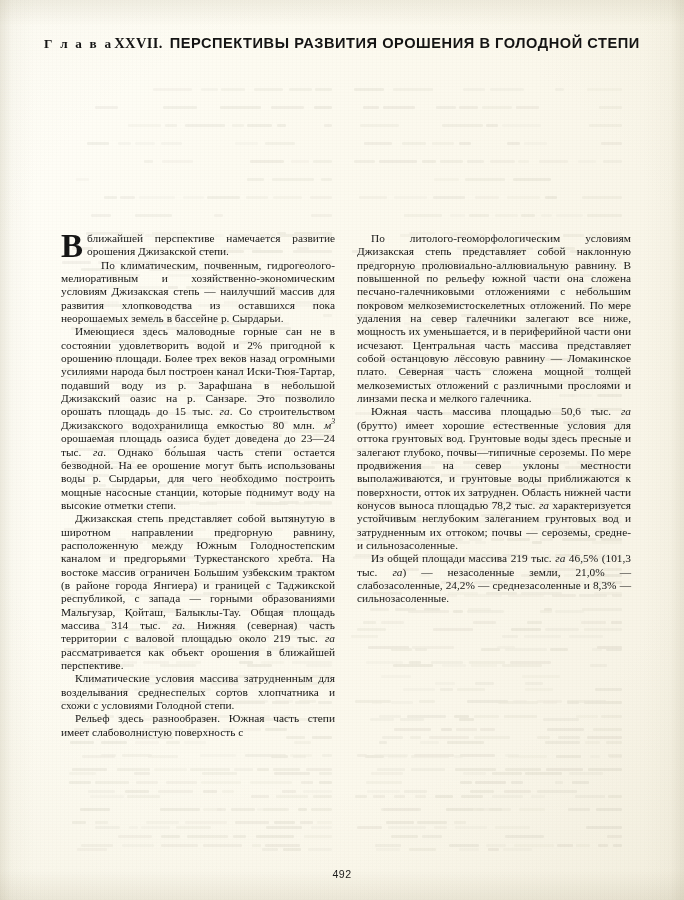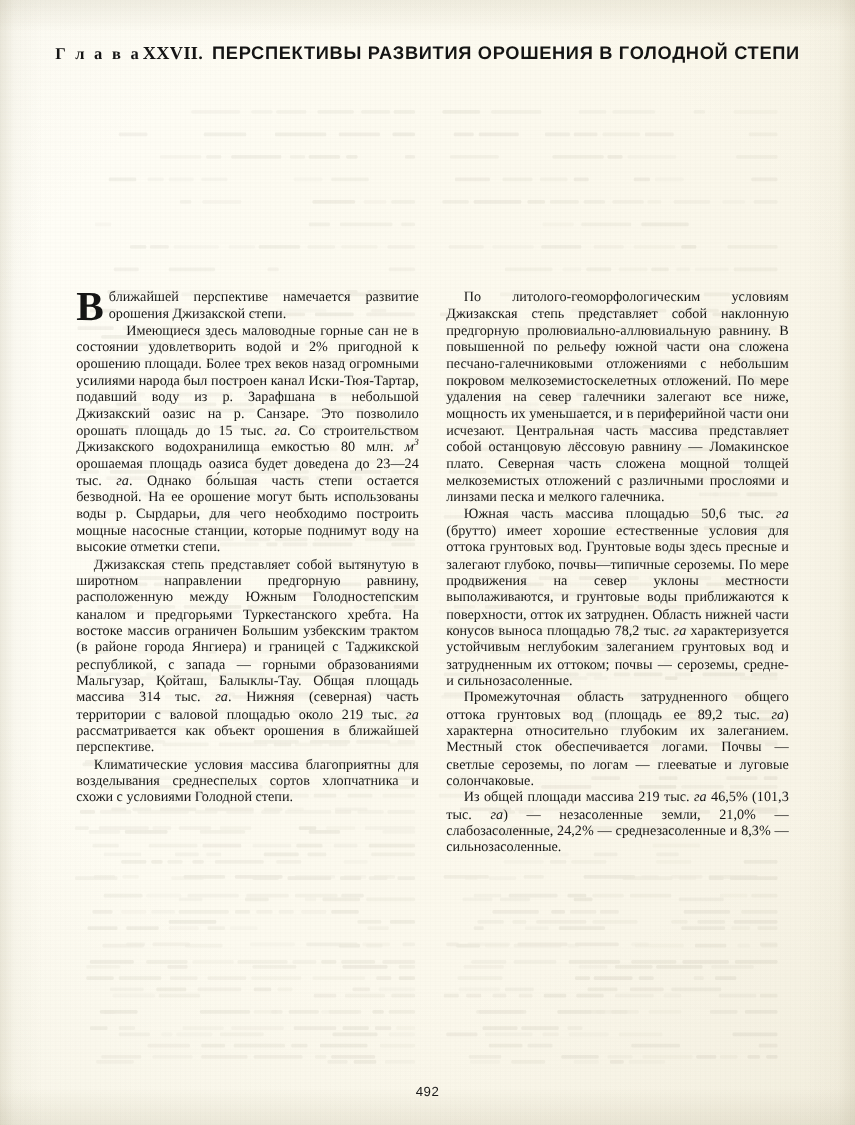--- a/index.html
+++ b/index.html
@@ -1235,28 +1235,29 @@
 
   <div class="content">
 
     <div class="chapter-head">
       <span class="glava">Г л а в а</span><span class="chapnum">XXVII.</span><span class="chaptitle">ПЕРСПЕКТИВЫ РАЗВИТИЯ ОРОШЕНИЯ В ГОЛОДНОЙ СТЕПИ</span>
     </div>
 
     <div class="columns">
       <div class="col" id="col-left">
           <p class="drop"><span class="dropcap">В</span>ближайшей перспективе намечается развитие орошения Джизакской степи.</p>
+          <p>По климатическим, почвенным, гидрогеолого-мелиоративным и хозяйственно-экономическим условиям Джизакская степь — наилучший массив для развития хлопководства из оставшихся пока неорошаемых земель в бассейне р. Сырдарьи.</p>
           <p>Имеющиеся здесь маловодные горные сан не в состоянии удовлетворить водой и 2% пригодной к орошению площади. Более трех веков назад огромными усилиями народа был построен канал Иски-Тюя-Тартар, подавший воду из р. Зарафшана в небольшой Джизакский оазис на р. Санзаре. Это позволило орошать площадь до 15 тыс. <i>га</i>. Со строительством Джизакского водохранилища емкостью 80 млн. <i>м</i><sup><i>3</i></sup> орошаемая площадь оазиса будет доведена до 23—24 тыс. <i>га</i>. Однако бо́льшая часть степи остается безводной. На ее орошение могут быть использованы воды р. Сырдарьи, для чего необходимо построить мощные насосные станции, которые поднимут воду на высокие отметки степи.</p>
           <p>Джизакская степь представляет собой вытянутую в широтном направлении предгорную равнину, расположенную между Южным Голодностепским каналом и предгорьями Туркестанского хребта. На востоке массив ограничен Большим узбекским трактом (в районе города Янгиера) и границей с Таджикской республикой, с запада — горными образованиями Мальгузар, Қойташ, Балыклы-Тау. Общая площадь массива 314 тыс. <i>га</i>. Нижняя (северная) часть территории с валовой площадью около 219 тыс. <i>га</i> рассматривается как объект орошения в ближайшей перспективе.</p>
-          <p>Климатические условия массива благоприятны для возделывания среднеспелых сортов хлопчатника и схожи с условиями Голодной степи.</p>
+          <p>Климатические условия массива затрудненным для возделывания среднеспелых сортов хлопчатника и схожи с условиями Голодной степи.</p>
+          <p>Рельеф здесь разнообразен. Южная часть степи имеет слабоволнистую поверхность с</p>
         </div>
       <div class="col" id="col-right">
           <p>По литолого-геоморфологическим условиям Джизакская степь представляет собой наклонную предгорную пролювиально-аллювиальную равнину. В повышенной по рельефу южной части она сложена песчано-галечниковыми отложениями с небольшим покровом мелкоземистоскелетных отложений. По мере удаления на север галечники залегают все ниже, мощность их уменьшается, и в периферийной части они исчезают. Центральная часть массива представляет собой останцовую лёссовую равнину — Ломакинское плато. Северная часть сложена мощной толщей мелкоземистых отложений с различными прослоями и линзами песка и мелкого галечника.</p>
           <p>Южная часть массива площадью 50,6 тыс. <i>га</i> (брутто) имеет хорошие естественные условия для оттока грунтовых вод. Грунтовые воды здесь пресные и залегают глубоко, почвы—типичные сероземы. По мере продвижения на север уклоны местности выполаживаются, и грунтовые воды приближаются к поверхности, отток их затруднен. Область нижней части конусов выноса площадью 78,2 тыс. <i>га</i> характеризуется устойчивым неглубоким залеганием грунтовых вод и затрудненным их оттоком; почвы — сероземы, средне- и сильнозасоленные.</p>
-          <p>Промежуточная область затрудненного общего оттока грунтовых вод (площадь ее 89,2 тыс. <i>га</i>) характерна относительно глубоким их залеганием. Местный сток обеспечивается логами. Почвы — светлые сероземы, по логам — глееватые и луговые солончаковые.</p>
           <p>Из общей площади массива 219 тыс. <i>га</i> 46,5% (101,3 тыс. <i>га</i>) — незасоленные земли, 21,0% — слабозасоленные, 24,2% — среднезасоленные и 8,3% — сильнозасоленные.</p>
         </div>
     </div>
 
     <div class="folio">492</div>
   </div>
 
   <div class="grain"></div>
 </div>
 

